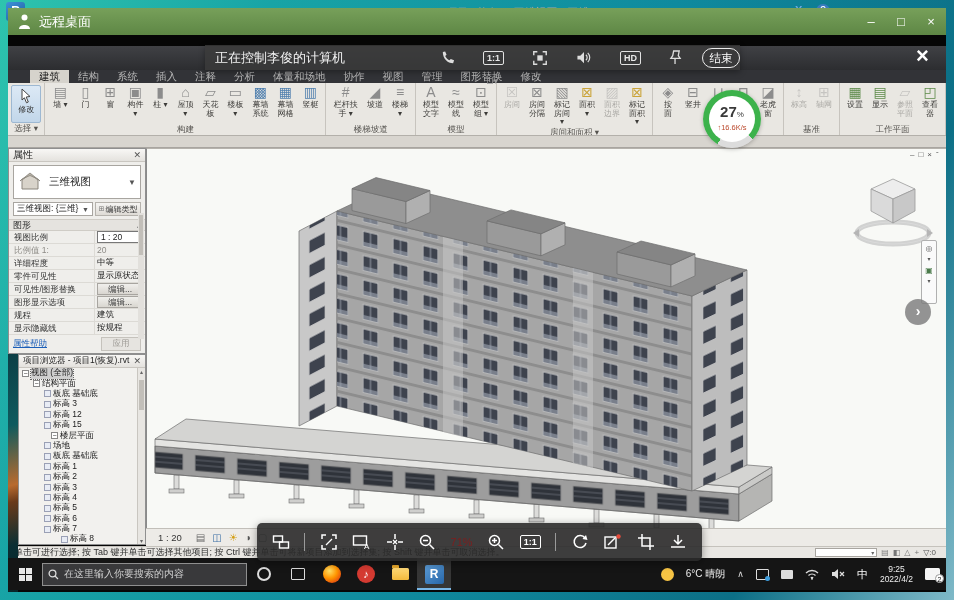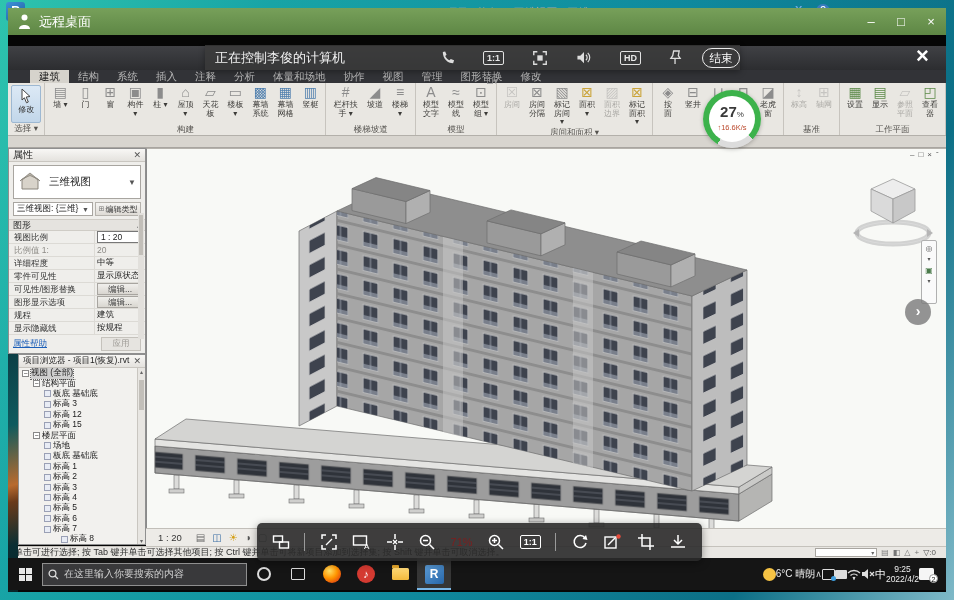--- a/index.html
+++ b/index.html
@@ -162,21 +162,21 @@
     background:radial-gradient(circle at 36% 32%,#ffe066,#ff9500 45%,#e8590c 72%,#b63a12); }
   .netease { width:18px; height:18px; border-radius:50%; background:#d43a31; color:#fff;
     font-size:11px; text-align:center; line-height:18px; }
   .folder { width:17px; height:12px; background:linear-gradient(#ffd977,#f2b93c);
     border-radius:1.5px; position:relative; }
   .folder:before { content:''; position:absolute; top:-3px; left:0; width:7px; height:3px;
     background:#e8a92c; border-radius:1px 1px 0 0; }
   .revit-tile { width:19px; height:19px; border-radius:2px; color:#fff; font-size:12px;
     font-weight:bold; text-align:center; line-height:19px;
     background:linear-gradient(140deg,#5b9bd5,#2766a8); }
-  .tb-right { margin-left:auto; display:flex; align-items:center; gap:0; margin-right:12px; }
+  .tb-right { margin-left:auto; display:flex; align-items:center; gap:12px; margin-right:6px; }
   .sun { width:13px; height:13px; border-radius:50%; background:#f6c344; }
   .tb-weather { color:#eee; font-size:10px; white-space:nowrap; }
   .tb-chev { color:#ddd; font-size:9px; }
   .tray-ic { position:relative; width:13px; height:11px; border:1.3px solid #ddd; border-radius:1px; }
   .tray-ic .dot { position:absolute; right:-2px; bottom:-2px; width:5px; height:5px;
     border-radius:50%; background:#3f9ede; }
   .tray-fill { width:12px; height:9px; background:#ddd; border-radius:1px; }
   .tb-ime { color:#fff; font-size:11px; }
   .tb-clock { color:#eee; font-size:8.5px; text-align:center; line-height:10px; }
   .tb-note { position:relative; width:15px; height:12px; background:#f5f5f5; border-radius:1.5px; }
@@ -571,21 +571,21 @@
         <span class="tlab">标高 3</span>
       </div>
       <div class="titem" style="padding-left: 25px;">
         <span class="ticon"></span>
         <span class="tlab">标高 12</span>
       </div>
       <div class="titem" style="padding-left: 25px;">
         <span class="ticon"></span>
         <span class="tlab">标高 15</span>
       </div>
-      <div class="titem" style="padding-left: 14px;">
+      <div class="titem" style="padding-left: 32px;">
         <span class="exp">−</span>
         <span class="tlab">楼层平面</span>
       </div>
       <div class="titem" style="padding-left: 25px;">
         <span class="ticon"></span>
         <span class="tlab">场地</span>
       </div>
       <div class="titem" style="padding-left: 25px;">
         <span class="ticon"></span>
         <span class="tlab">板底 基础底</span>

